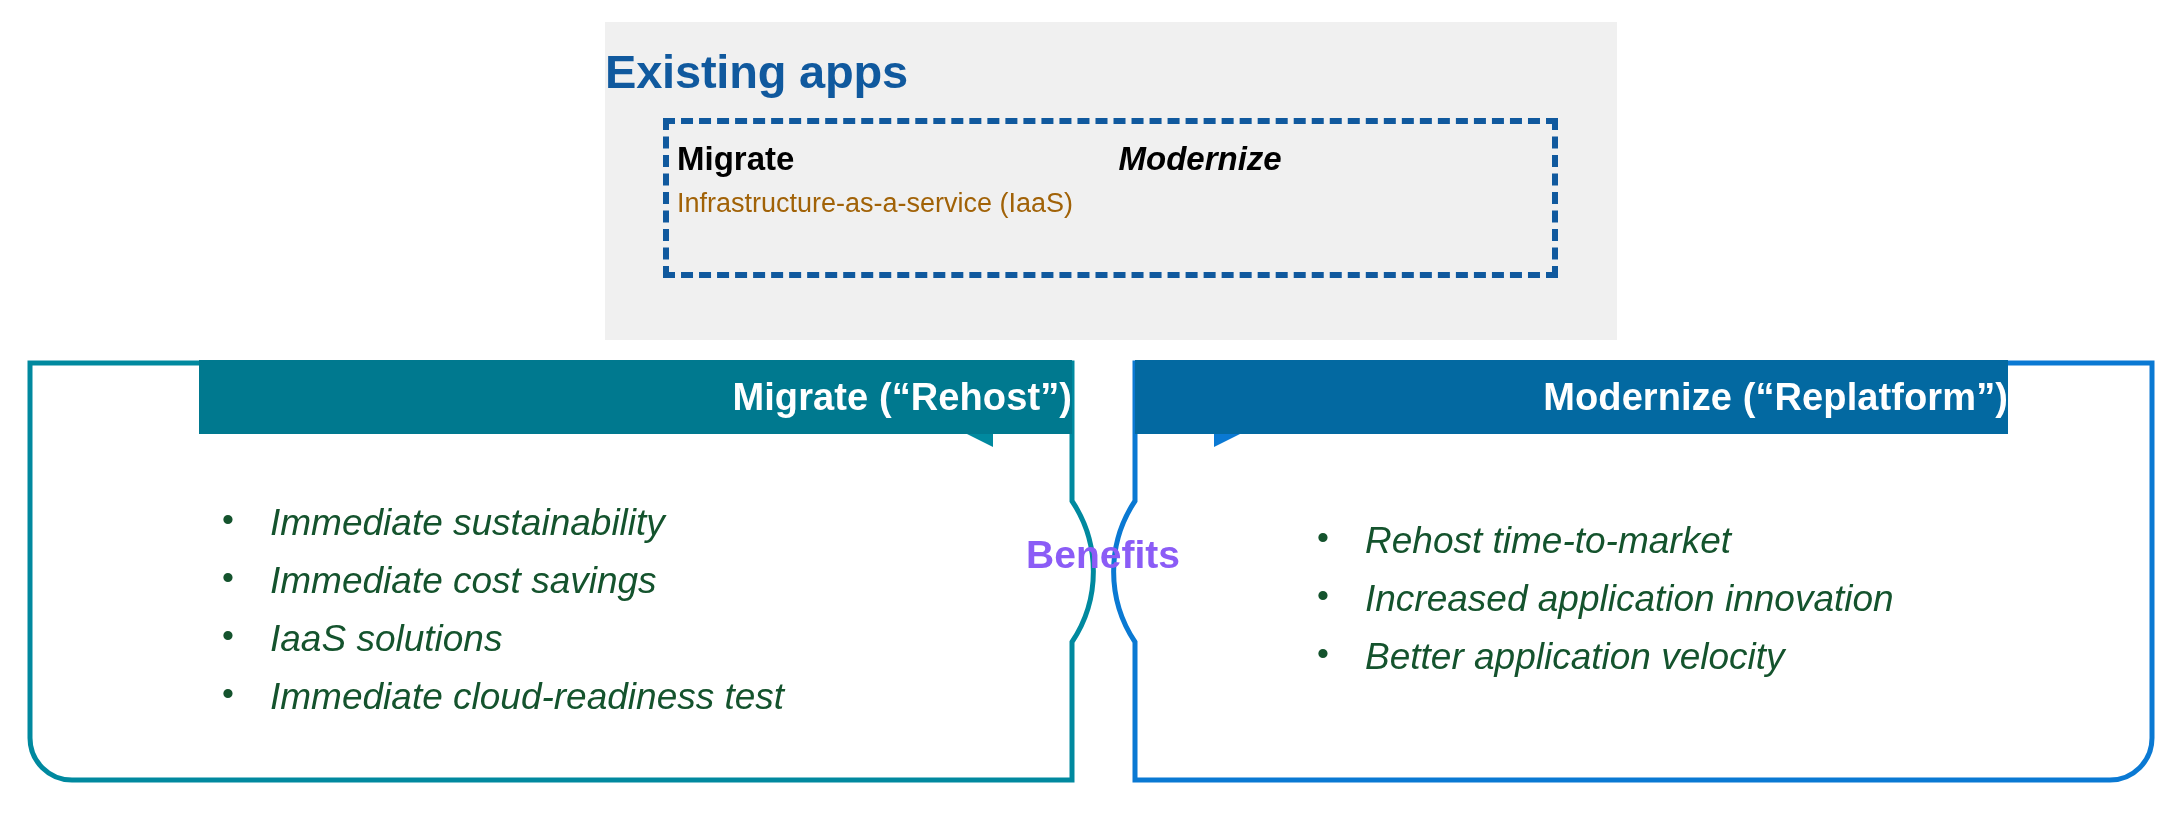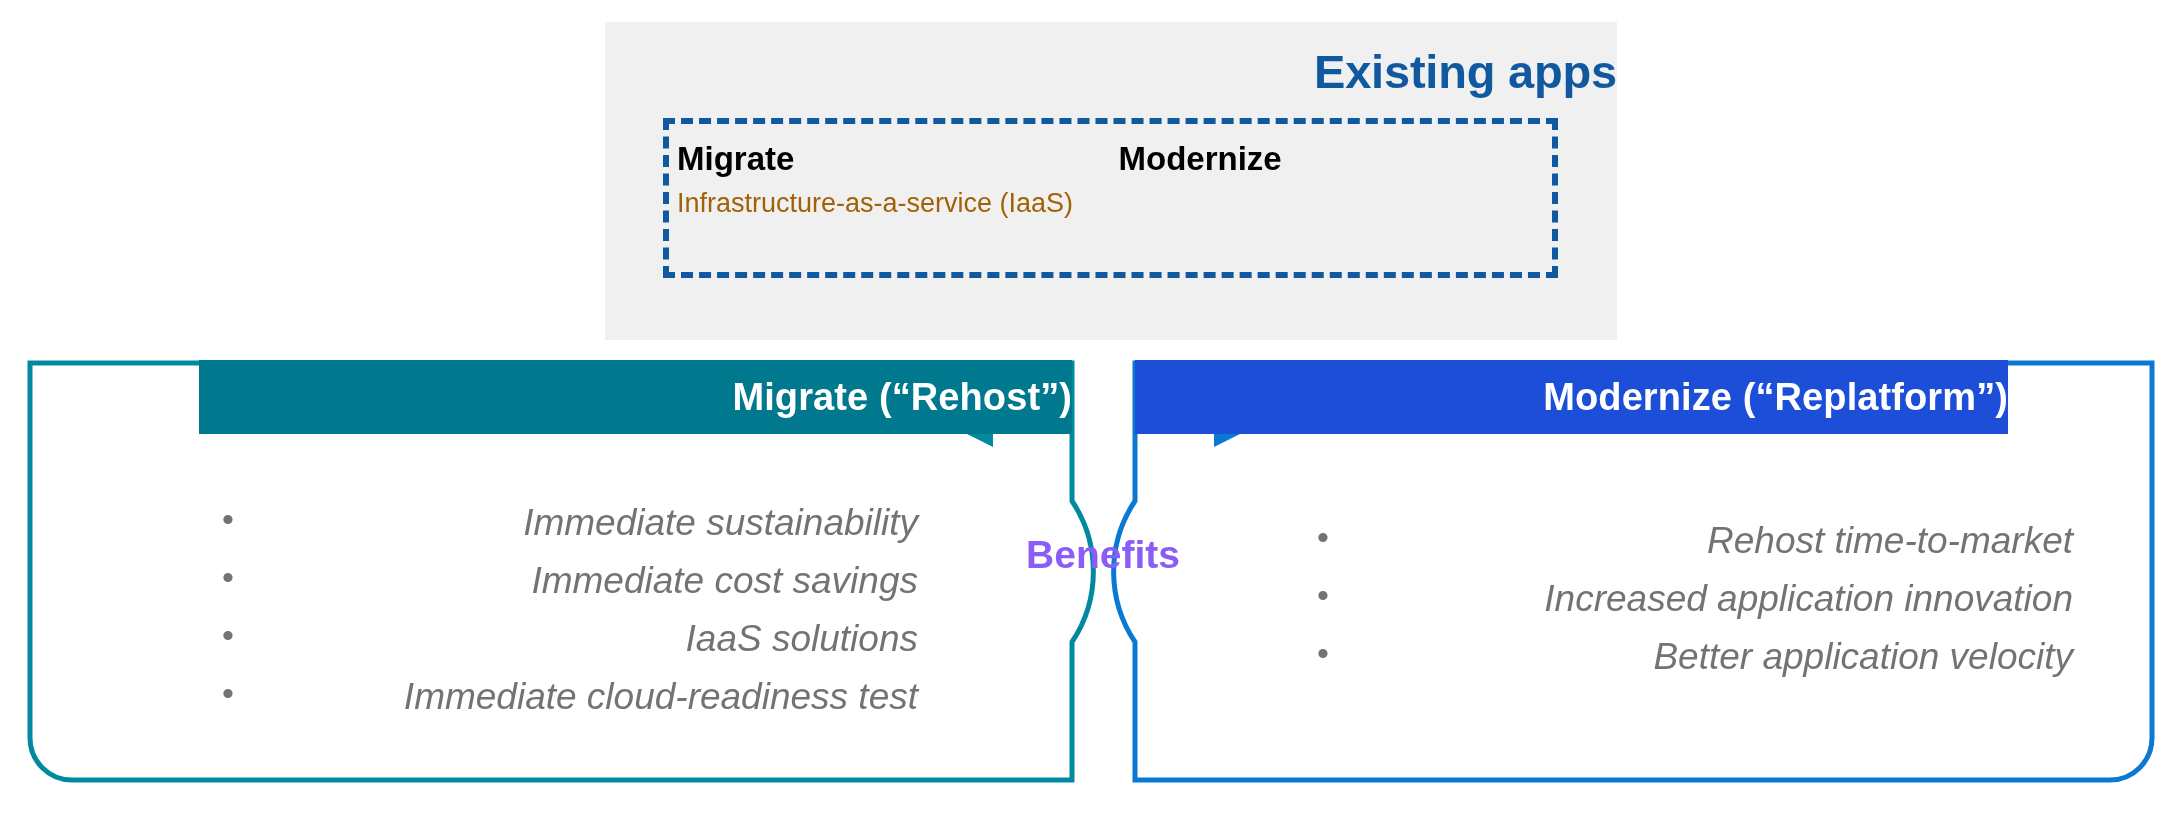--- a/index.html
+++ b/index.html
@@ -25,21 +25,21 @@
     top: 22px;
     width: 1012px;
     height: 318px;
     background: #f0f0f0;
   }
   #existing-title {
     position: absolute;
     left: 0;
     top: 22px;
     width: 1012px;
-    text-align: right;
+    text-align: left;
     font-size: 47px;
     font-weight: bold;
     color: #10599e;
     letter-spacing: -0.2px;
     white-space: nowrap;
   }
   #dashed-box {
     position: absolute;
     left: 58px;
     top: 96px;
@@ -50,21 +50,21 @@
   }
   .dash-col {
     position: absolute;
     top: 16px;
     width: 50%;
     text-align: left;
     box-sizing: border-box;
     padding: 0 8px;
   }
   .dash-col.left  { left: 0; }
-  .dash-col.right { left: 50%; }
+  .dash-col.right { left: 50%; font-style: italic; }
   .dash-head {
     font-size: 33px;
     font-weight: bold;
     color: #000000;
     line-height: 1.18;
     white-space: nowrap;
   }
   .dash-sub {
     margin-top: 8px;
     font-size: 27px;
@@ -96,42 +96,41 @@
   #header-left {
     left: 199px;
     top: 360px;
     width: 873px;
     background: #00798f;
   }
   #header-right {
     left: 1135px;
     top: 360px;
     width: 873px;
-    background: #1d4ed8;
+    background: #0369a1;
   }
 
   
   .bullets {
     position: absolute;
     list-style: none;
     margin: 0;
     padding: 0;
   }
   #bullets-left  { left: 218px; top: 500px; width: 700px; }
   #bullets-right { left: 1313px; top: 518px; width: 760px; }
   .bullets li {
     position: relative;
     padding-left: 52px;
     font-size: 37px;
     font-style: italic;
-    color: #737373;
+    color: #14532d;
     line-height: 1.27;
     margin-bottom: 11px;
     white-space: nowrap;
-    text-align: right;
   }
   .bullets li::before {
     content: "\2022";
     position: absolute;
     left: 4px;
     top: -2px;
     font-style: normal;
     font-size: 34px;
   }
 

